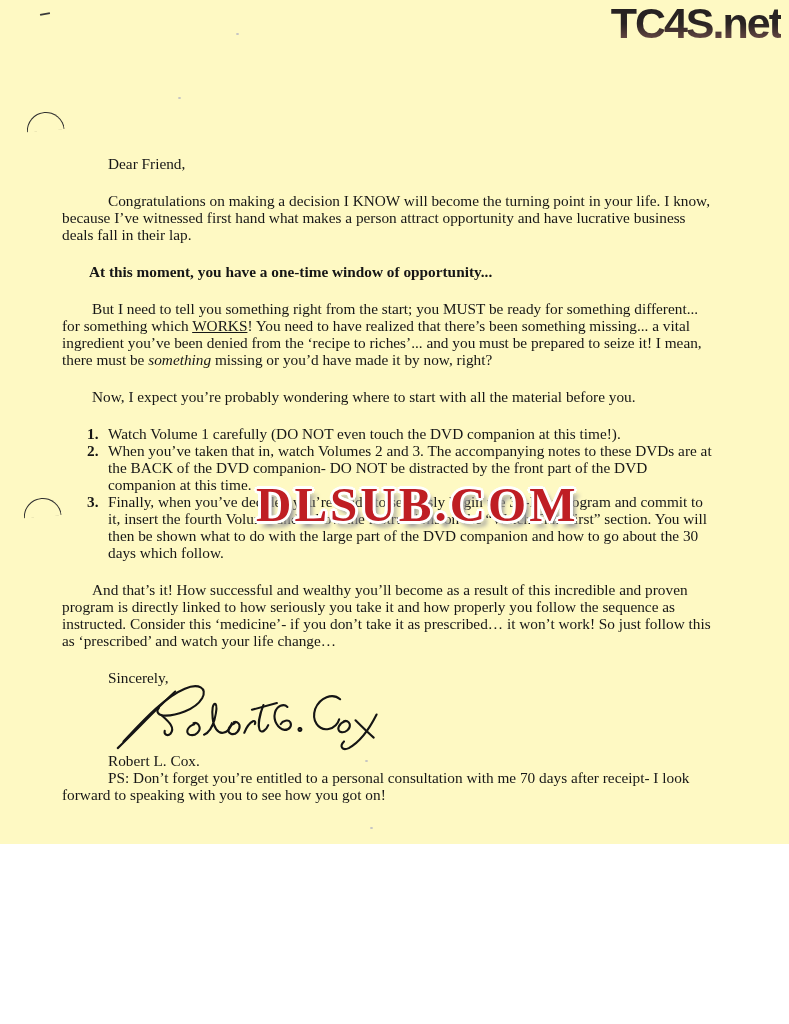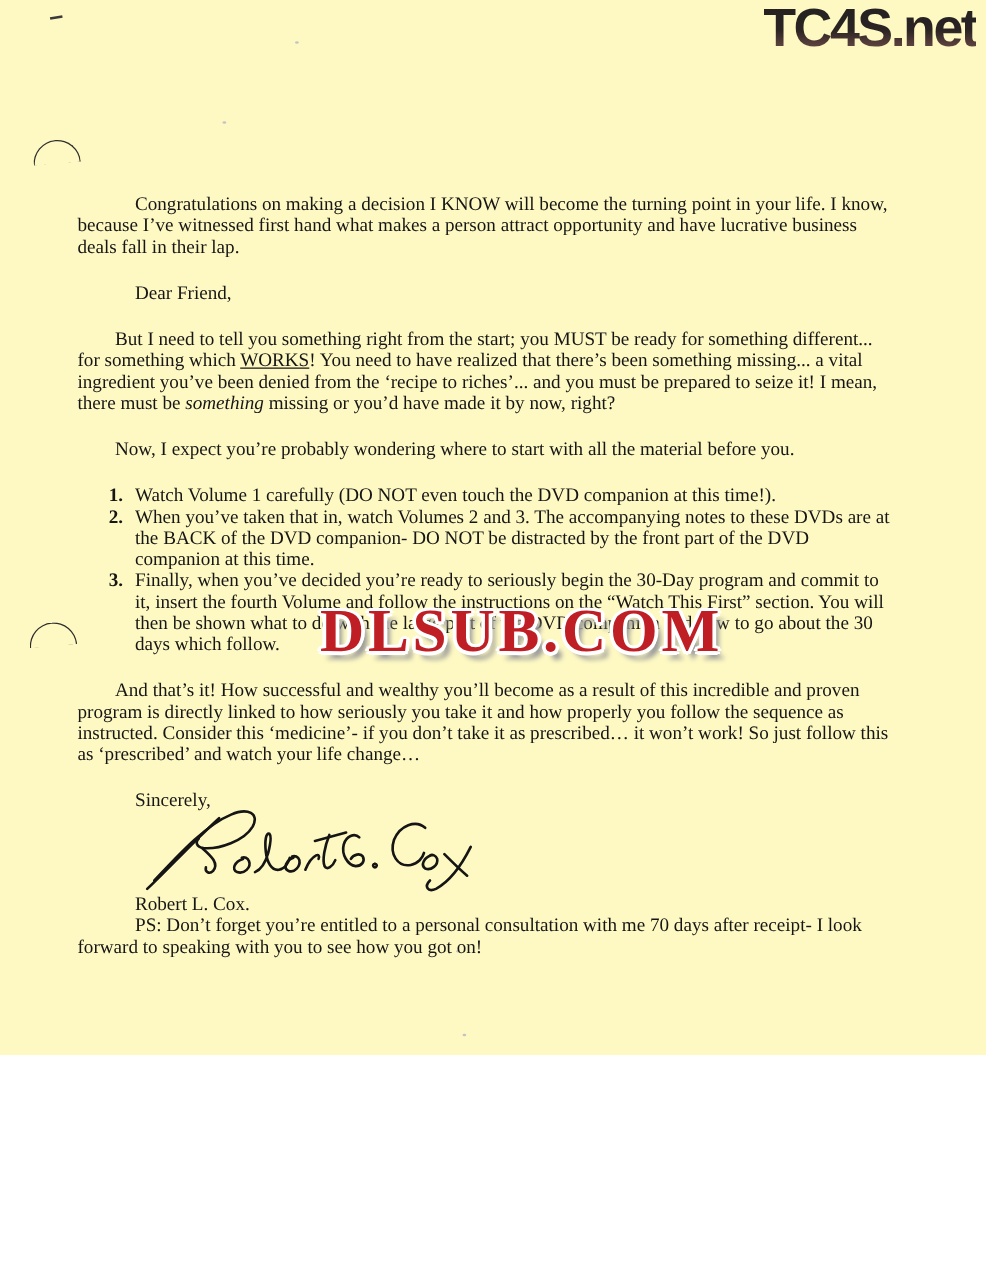--- a/index.html
+++ b/index.html
@@ -93,24 +93,25 @@
   <div class="punch p2"></div>
   <div class="punch p3"></div>
   <div class="speck s1"></div>
   <div class="speck s2"></div>
   <div class="speck s3"></div>
   <div class="speck s4"></div>
 
   <div class="dlsub">DLSUB.COM</div>
 
   <div class="letter">
+    <p class="ind-lg">Dear Friend,</p>
+
     <p class="ind-lg">Congratulations on making a decision I KNOW will become the turning point in your life. I know, because I’ve witnessed first hand what makes a person attract opportunity and have lucrative business deals fall in their lap.</p>
 
-    <p class="ind-lg">Dear Friend,</p>
-
+    <p class="bold ind-xs">At this moment, you have a one-time window of opportunity...</p>
 
     <p class="ind-sm"><span>But I need to tell you something right from the start; you MUST be ready for something different... for something which </span><span class="u">WORKS</span><span>! You need to have realized that there’s been something missing... a vital ingredient you’ve been denied from the ‘recipe to riches’... and you must be prepared to seize it! I mean, there must be </span><span class="it">something</span><span> missing or you’d have made it by now, right?</span></p>
 
     <p class="ind-sm">Now, I expect you’re probably wondering where to start with all the material before you.</p>
 
 
 
     <ol class="steps">
       <li><span class="num">1.</span><span>Watch Volume 1 carefully (DO NOT even touch the DVD companion at this time!).</span></li>
       <li><span class="num">2.</span><span>When you’ve taken that in, watch Volumes 2 and 3. The accompanying notes to these DVDs are at the BACK of the DVD companion- DO NOT be distracted by the front part of the DVD companion at this time.</span></li>

